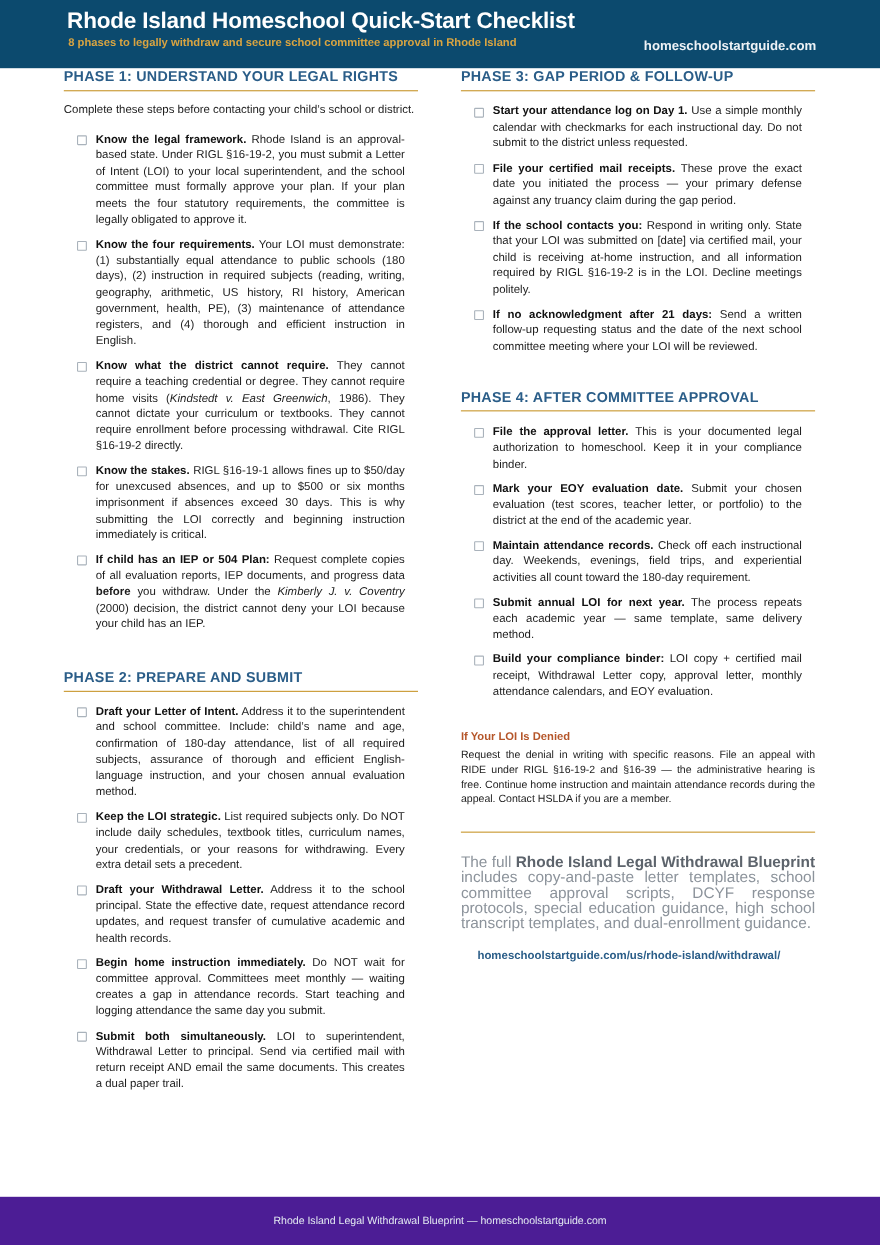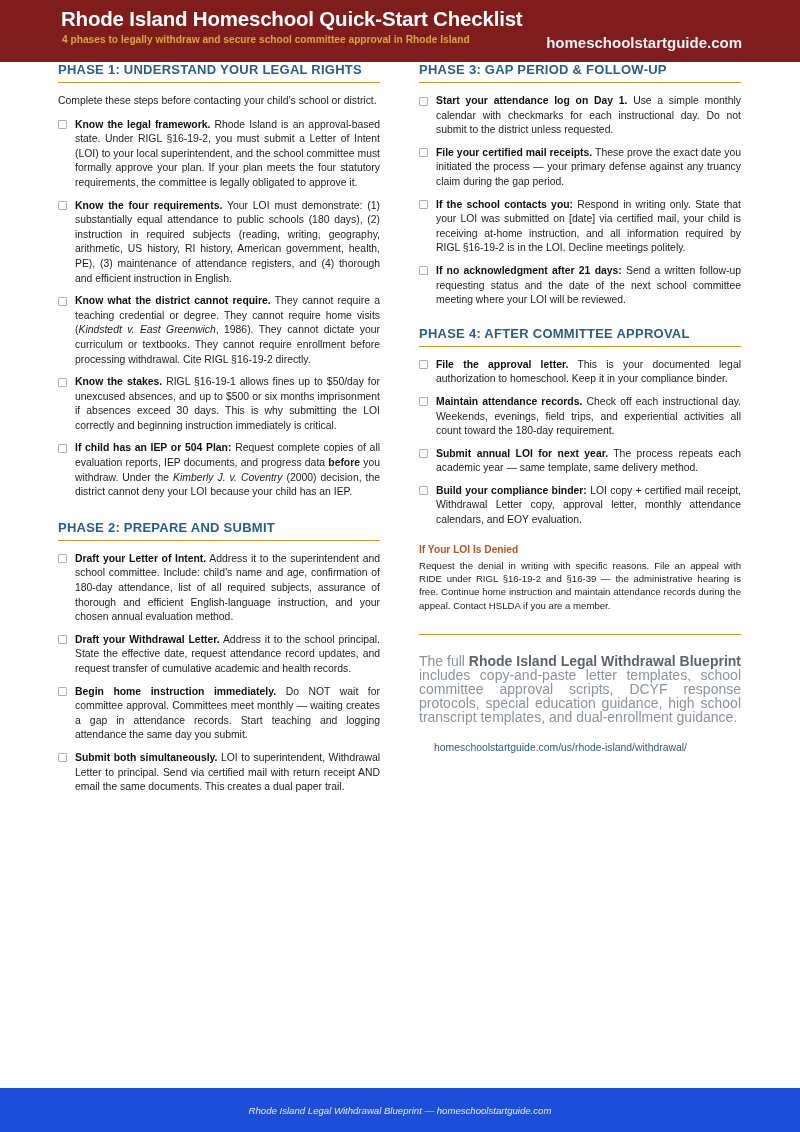--- a/index.html
+++ b/index.html
@@ -8,39 +8,39 @@
     width: 800px; height: 1132px;
     background: #ffffff;
     font-family: "Liberation Sans", sans-serif;
   }
   body { position: relative; overflow: hidden; }
 
   
   .header {
     position: absolute; left: 0; top: 0;
     width: 800px; height: 72px;
-    background: #7f1d1d;
+    background: #0c4a6e;
     color: #ffffff;
   }
   .header-title {
     position: absolute; left: 61px; top: 7px;
     font-size: 20.5px; font-weight: bold;
     letter-spacing: -0.2px;
     color: #ffffff;
     white-space: nowrap;
   }
   .header-sub {
     position: absolute; left: 62px; top: 34px;
     font-size: 10.2px; font-weight: bold;
     color: #d9a441;
     white-space: nowrap;
   }
   .header-site {
     position: absolute; right: 58px; top: 34px;
-    font-size: 15px; font-weight: bold;
+    font-size: 12px; font-weight: bold;
     color: #eef2f6;
     white-space: nowrap;
   }
 
   
   .sheet {
     position: absolute; left: 0; top: 62px;
     width: 800px; height: 1026px;
     background: #ffffff;
   }
@@ -65,21 +65,21 @@
   }
   .phase-block { margin-bottom: 0; }
 
   .intro {
     font-size: 10.4px; line-height: 14.6px;
     color: #1c1c1c; text-align: left;
     margin: 0 0 9px 0;
   }
 
   
-  ul.checklist { list-style: none; margin: 0; padding: 0; }
+  ul.checklist { list-style: none; margin: 12px; padding: 0; }
   ul.checklist > li {
     position: relative;
     padding-left: 17px;
     margin-bottom: 8px;
     font-size: 10.4px;
     line-height: 14.6px;
     color: #1c1c1c;
     text-align: justify;
     text-justify: inter-word;
   }
@@ -118,47 +118,46 @@
     height: 0; border-top: 1.6px solid #c8962c;
     margin: 22px 0 19px 0;
   }
   .promo-text {
     font-size: 14px; line-height: 14px;
     color: #8c939b; text-align: justify;
     margin: 0 0 13px 0;
   }
   .promo-text b { color: #5d646c; font-weight: bold; }
   .promo-link {
-    font-size: 10.4px; font-weight: normal;
+    font-size: 10.4px; font-weight: bold;
     color: #2a5d88;
     text-decoration: none;
     display: inline-block;
     padding-left: 15px;
   }
 
   
   .footer {
     position: absolute; left: 0; bottom: 0;
     width: 800px; height: 44px;
-    background: #1d4ed8;
-    font-style: italic;
+    background: #4c1d95;
   }
   .footer-text {
     position: absolute; left: 0; right: 0; top: 17px;
     text-align: center;
     font-size: 9.6px; color: #e4ebf2;
     white-space: nowrap;
   }
 </style>
 </head>
 <body>
 
 <div class="header">
   <div class="header-title">Rhode Island Homeschool Quick-Start Checklist</div>
-  <div class="header-sub">4 phases to legally withdraw and secure school committee approval in Rhode Island</div>
+  <div class="header-sub">8 phases to legally withdraw and secure school committee approval in Rhode Island</div>
   <div class="header-site">homeschoolstartguide.com</div>
 </div>
 
 <div class="sheet">
 
   <div class="col col-left">
 
     <div class="phase-block">
       <div class="phase-head">PHASE 1: UNDERSTAND YOUR LEGAL RIGHTS</div>
       <div class="phase-rule"></div>
@@ -192,20 +191,24 @@
     <div class="phase-block">
       <div class="phase-head">PHASE 2: PREPARE AND SUBMIT</div>
       <div class="phase-rule"></div>
       <ul class="checklist">
         <li>
           <span class="cbox"></span>
           <span class="item-lead">Draft your Letter of Intent.</span><span class="item-body"> Address it to the superintendent and school committee.  Include:  child’s name and age, confirmation of 180-day attendance, list of all required subjects, assurance of thorough and efficient English-language instruction, and your chosen annual evaluation method.</span>
         </li>
         <li>
           <span class="cbox"></span>
+          <span class="item-lead">Keep the LOI strategic.</span><span class="item-body">  List required subjects only.  Do NOT include daily schedules, textbook titles, curriculum names, your credentials, or your reasons for withdrawing. Every extra detail sets a precedent.</span>
+        </li>
+        <li>
+          <span class="cbox"></span>
           <span class="item-lead">Draft your Withdrawal Letter.</span><span class="item-body">  Address it to the school principal. State the effective date, request attendance record updates, and request transfer of cumulative academic and health records.</span>
         </li>
         <li>
           <span class="cbox"></span>
           <span class="item-lead">Begin home instruction immediately.</span><span class="item-body">  Do NOT wait for committee approval.  Committees meet monthly — waiting creates a gap in attendance records.   Start teaching and logging attendance the same day you submit.</span>
         </li>
         <li>
           <span class="cbox"></span>
           <span class="item-lead">Submit both simultaneously.</span><span class="item-body"> LOI to superintendent, Withdrawal Letter to principal.  Send via certified mail with return receipt AND email the same documents.  This creates a dual paper trail.</span>
         </li>
@@ -241,20 +244,24 @@
 
     <div class="gap-after-sm"></div>
 
     <div class="phase-block">
       <div class="phase-head">PHASE 4: AFTER COMMITTEE APPROVAL</div>
       <div class="phase-rule"></div>
       <ul class="checklist">
         <li>
           <span class="cbox"></span>
           <span class="item-lead">File the approval letter.</span><span class="item-body">  This is your documented legal authorization to homeschool.  Keep it in your compliance binder.</span>
+        </li>
+        <li>
+          <span class="cbox"></span>
+          <span class="item-lead">Mark your EOY evaluation date.</span><span class="item-body">  Submit your chosen evaluation (test scores, teacher letter, or portfolio) to the district at the end of the academic year.</span>
         </li>
         <li>
           <span class="cbox"></span>
           <span class="item-lead">Maintain attendance records.</span><span class="item-body"> Check off each instructional day.   Weekends, evenings, field trips, and experiential activities all count toward the 180-day requirement.</span>
         </li>
         <li>
           <span class="cbox"></span>
           <span class="item-lead">Submit annual LOI for next year.</span><span class="item-body">  The process repeats each academic year — same template, same delivery method.</span>
         </li>
         <li>

